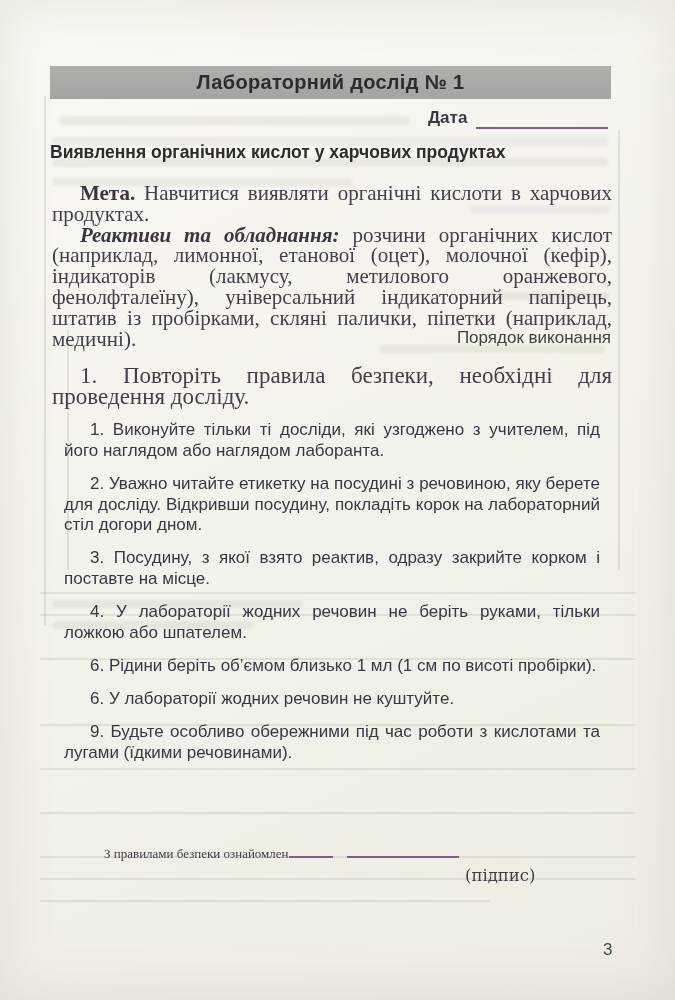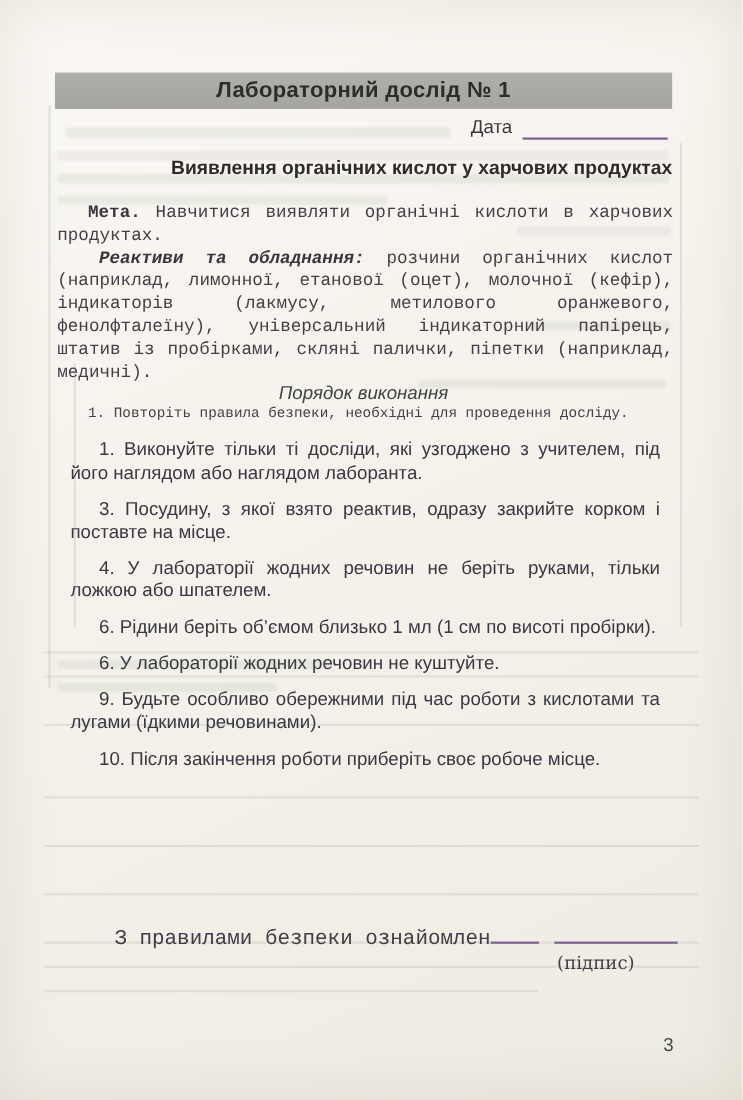--- a/index.html
+++ b/index.html
@@ -22,63 +22,63 @@
     position:absolute;left:50px;top:66px;width:561px;height:33px;
     background:linear-gradient(180deg,#b0afab,#a5a4a0);
     display:flex;align-items:center;justify-content:center;
     font-family:"Liberation Sans",sans-serif;font-weight:bold;font-size:20px;
     color:#2d2c2b;letter-spacing:0.3px;
   }
   
   .date-row{
     position:absolute;top:106px;left:428px;height:24px;
     font-family:"Liberation Sans",sans-serif;font-size:17px;color:#3a3740;
-    display:flex;align-items:flex-start;
+    display:flex;align-items:center;font-weight:bold;
   }
   .date-blank{display:inline-block;width:132px;height:19px;margin-left:9px;
     border-bottom:2px solid #7d5f93;}
   
   .doc-title{
     position:absolute;top:142px;left:50px;width:561px;margin:0;
-    text-align:right;font-family:"Liberation Sans",sans-serif;
+    text-align:left;font-family:"Liberation Sans",sans-serif;
     font-weight:bold;font-size:17.5px;color:#2e2b2d;
   }
   
   .body-text{
     position:absolute;top:183px;left:52px;width:560px;
-    font-family:Liberation Mono, monospace;font-size:16px;line-height:20.8px;
+    font-family:Liberation Serif, serif;font-size:21px;line-height:20.8px;
     color:#463d47;text-align:justify;
   }
   .para{margin:0;text-indent:28px;}
   .goal-label{font-weight:bold;color:#3d343e;}
-  .equip-label{font-weight:bold;font-style:italic;color:#3d343e;margin-left:10px;}
+  .equip-label{font-weight:bold;font-style:italic;color:#3d343e;}
   
   .procedure-heading{
-    position:absolute;top:348px;left:50px;width:561px;text-align:center;
-    font-family:"Liberation Sans",sans-serif;font-style:italic;
+    position:absolute;top:328px;left:50px;width:561px;text-align:right;
+    font-family:"Liberation Sans",sans-serif;
     font-size:17px;color:#3f4440;
   }
   
   .steps{position:absolute;top:366px;left:52px;width:560px;
     line-height:20.9px;text-align:justify;}
-  .step-serif{margin:0;text-indent:28px;font-family:Liberation Mono, monospace;
-    font-size:13px;color:#463d47;}
+  .step-serif{margin:0;text-indent:28px;font-family:Liberation Serif, serif;
+    font-size:23px;color:#463d47;}
   .rule{margin:12px;text-indent:26px;font-family:"Liberation Sans",sans-serif;
     font-size:17px;color:#393740;}
   
   .sig-row{
     position:absolute;top:841px;left:52px;width:560px;padding-left:52px;
-    box-sizing:border-box;font-family:Liberation Mono, monospace;
-    font-size:19px;color:#433b45;white-space:nowrap;
+    box-sizing:border-box;font-family:Liberation Serif, serif;
+    font-size:13px;color:#433b45;white-space:nowrap;
   }
   .blank{display:inline-block;height:15px;border-bottom:2px solid #7d5f93;}
   .blank.short{width:44px;}
   .blank.long{width:112px;margin-left:14px;}
   .sig-caption{
-    position:absolute;top:866px;left:465px;width:112px;text-align:right;
+    position:absolute;top:866px;left:465px;width:112px;text-align:left;
     font-family:"DejaVu Serif",serif;font-size:16.5px;color:#463d47;
   }
   
   .page-number{
     position:absolute;top:940px;left:603px;
     font-family:"Liberation Sans",sans-serif;font-size:17px;color:#3e4b42;
   }
 </style>
 </head>
 <body>
@@ -129,26 +129,26 @@
         <b class="equip-label">Реактиви та обладнання:</b>
         <span>розчини органічних кислот (наприклад, лимонної, етанової (оцет), молочної (кефір), індикаторів (лакмусу, метилового оранжевого, фенолфталеїну), універсальний індикаторний папірець, штатив із пробірками, скляні палички, піпетки (наприклад, медичні).</span>
       </p>
     </div>
 
     <div class="procedure-heading">Порядок виконання</div>
 
     <div class="steps">
       <p class="step-serif">1. Повторіть правила безпеки, необхідні для проведення досліду.</p>
       <p class="rule">1. Виконуйте тільки ті досліди, які узгоджено з учителем, під його наглядом або наглядом лаборанта.</p>
+      <p class="rule">2. Уважно читайте етикетку на посудині з речовиною, яку берете для досліду. Відкривши посудину, покладіть корок на лабораторний стіл догори дном.</p>
       <p class="rule">3. Посудину, з якої взято реактив, одразу закрийте корком і поставте на місце.</p>
       <p class="rule">4. У лабораторії жодних речовин не беріть руками, тільки ложкою або шпателем.</p>
       <p class="rule">6. Рідини беріть об’ємом близько 1 мл (1 см по висоті пробірки).</p>
       <p class="rule">6. У лабораторії жодних речовин не куштуйте.</p>
       <p class="rule">9. Будьте особливо обережними під час роботи з кислотами та лугами (їдкими речовинами).</p>
-      <p class="rule">10. Після закінчення роботи приберіть своє робоче місце.</p>
     </div>
 
     <div class="sig-row"><span>З правилами безпеки ознайомлен</span><span class="blank short"></span><span class="blank long"></span></div>
 
     <div class="sig-caption">(підпис)</div>
 
     <div class="page-number">3</div>
 
   </div>
 </div>

